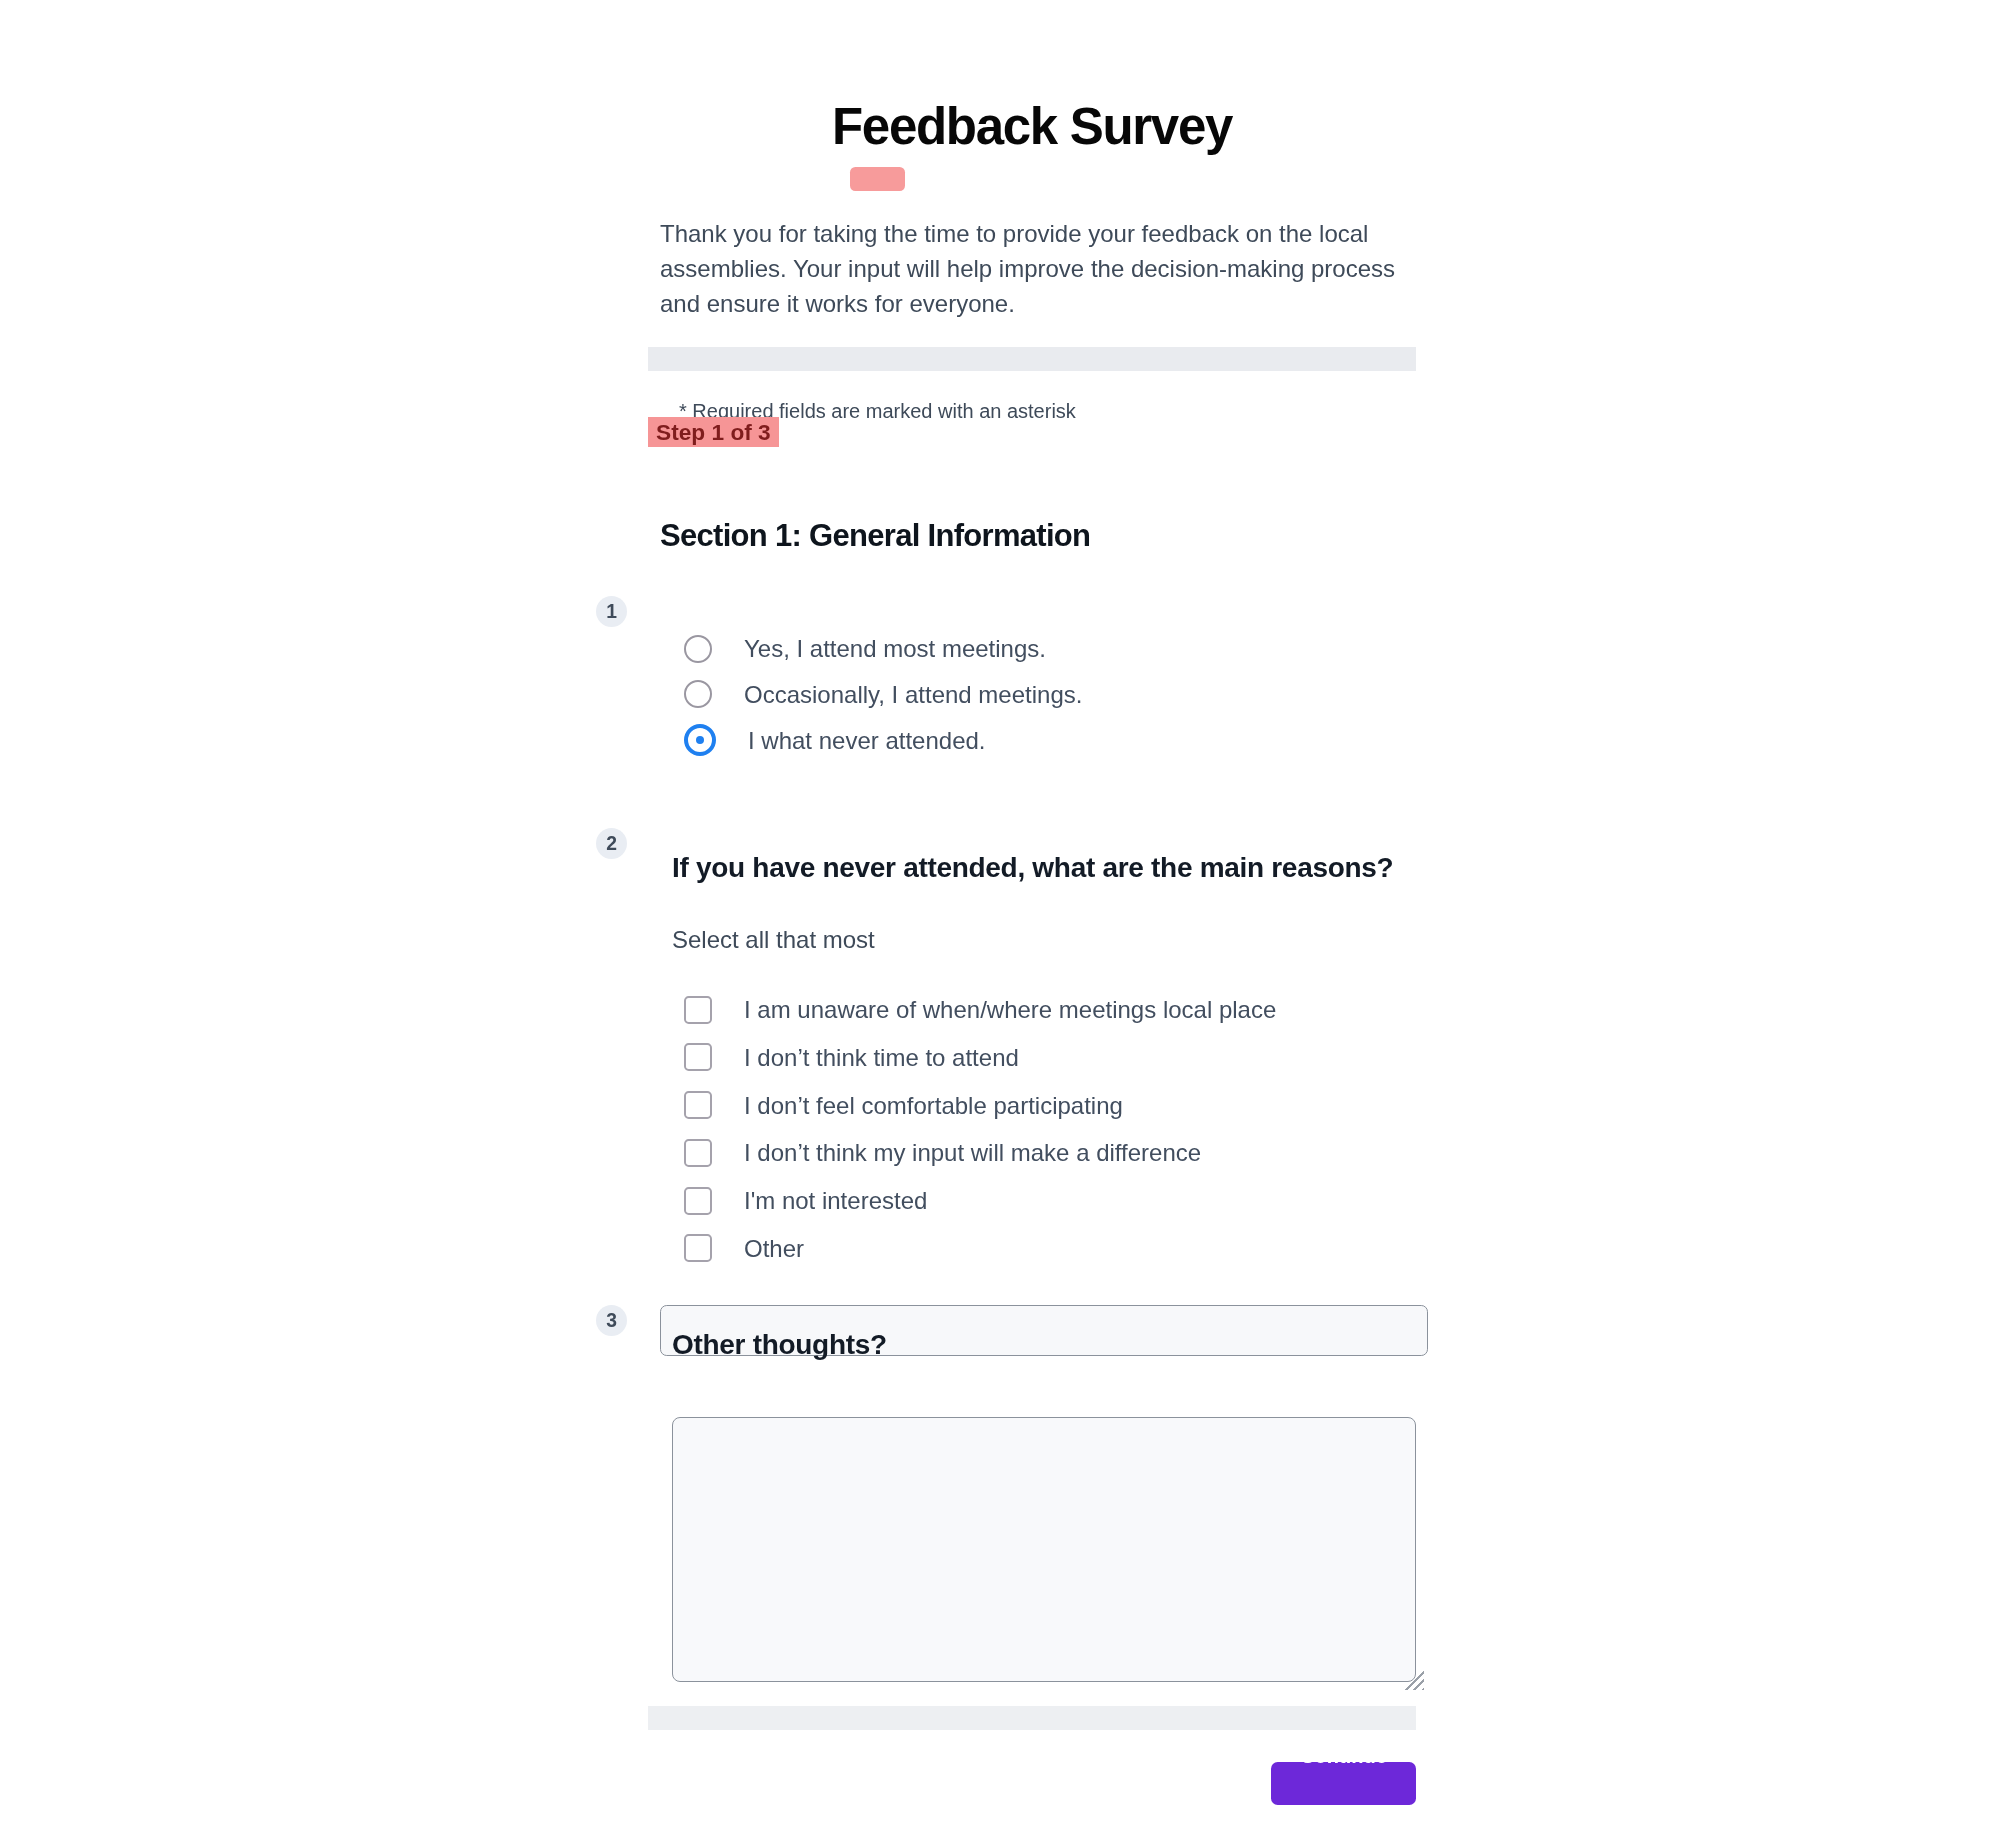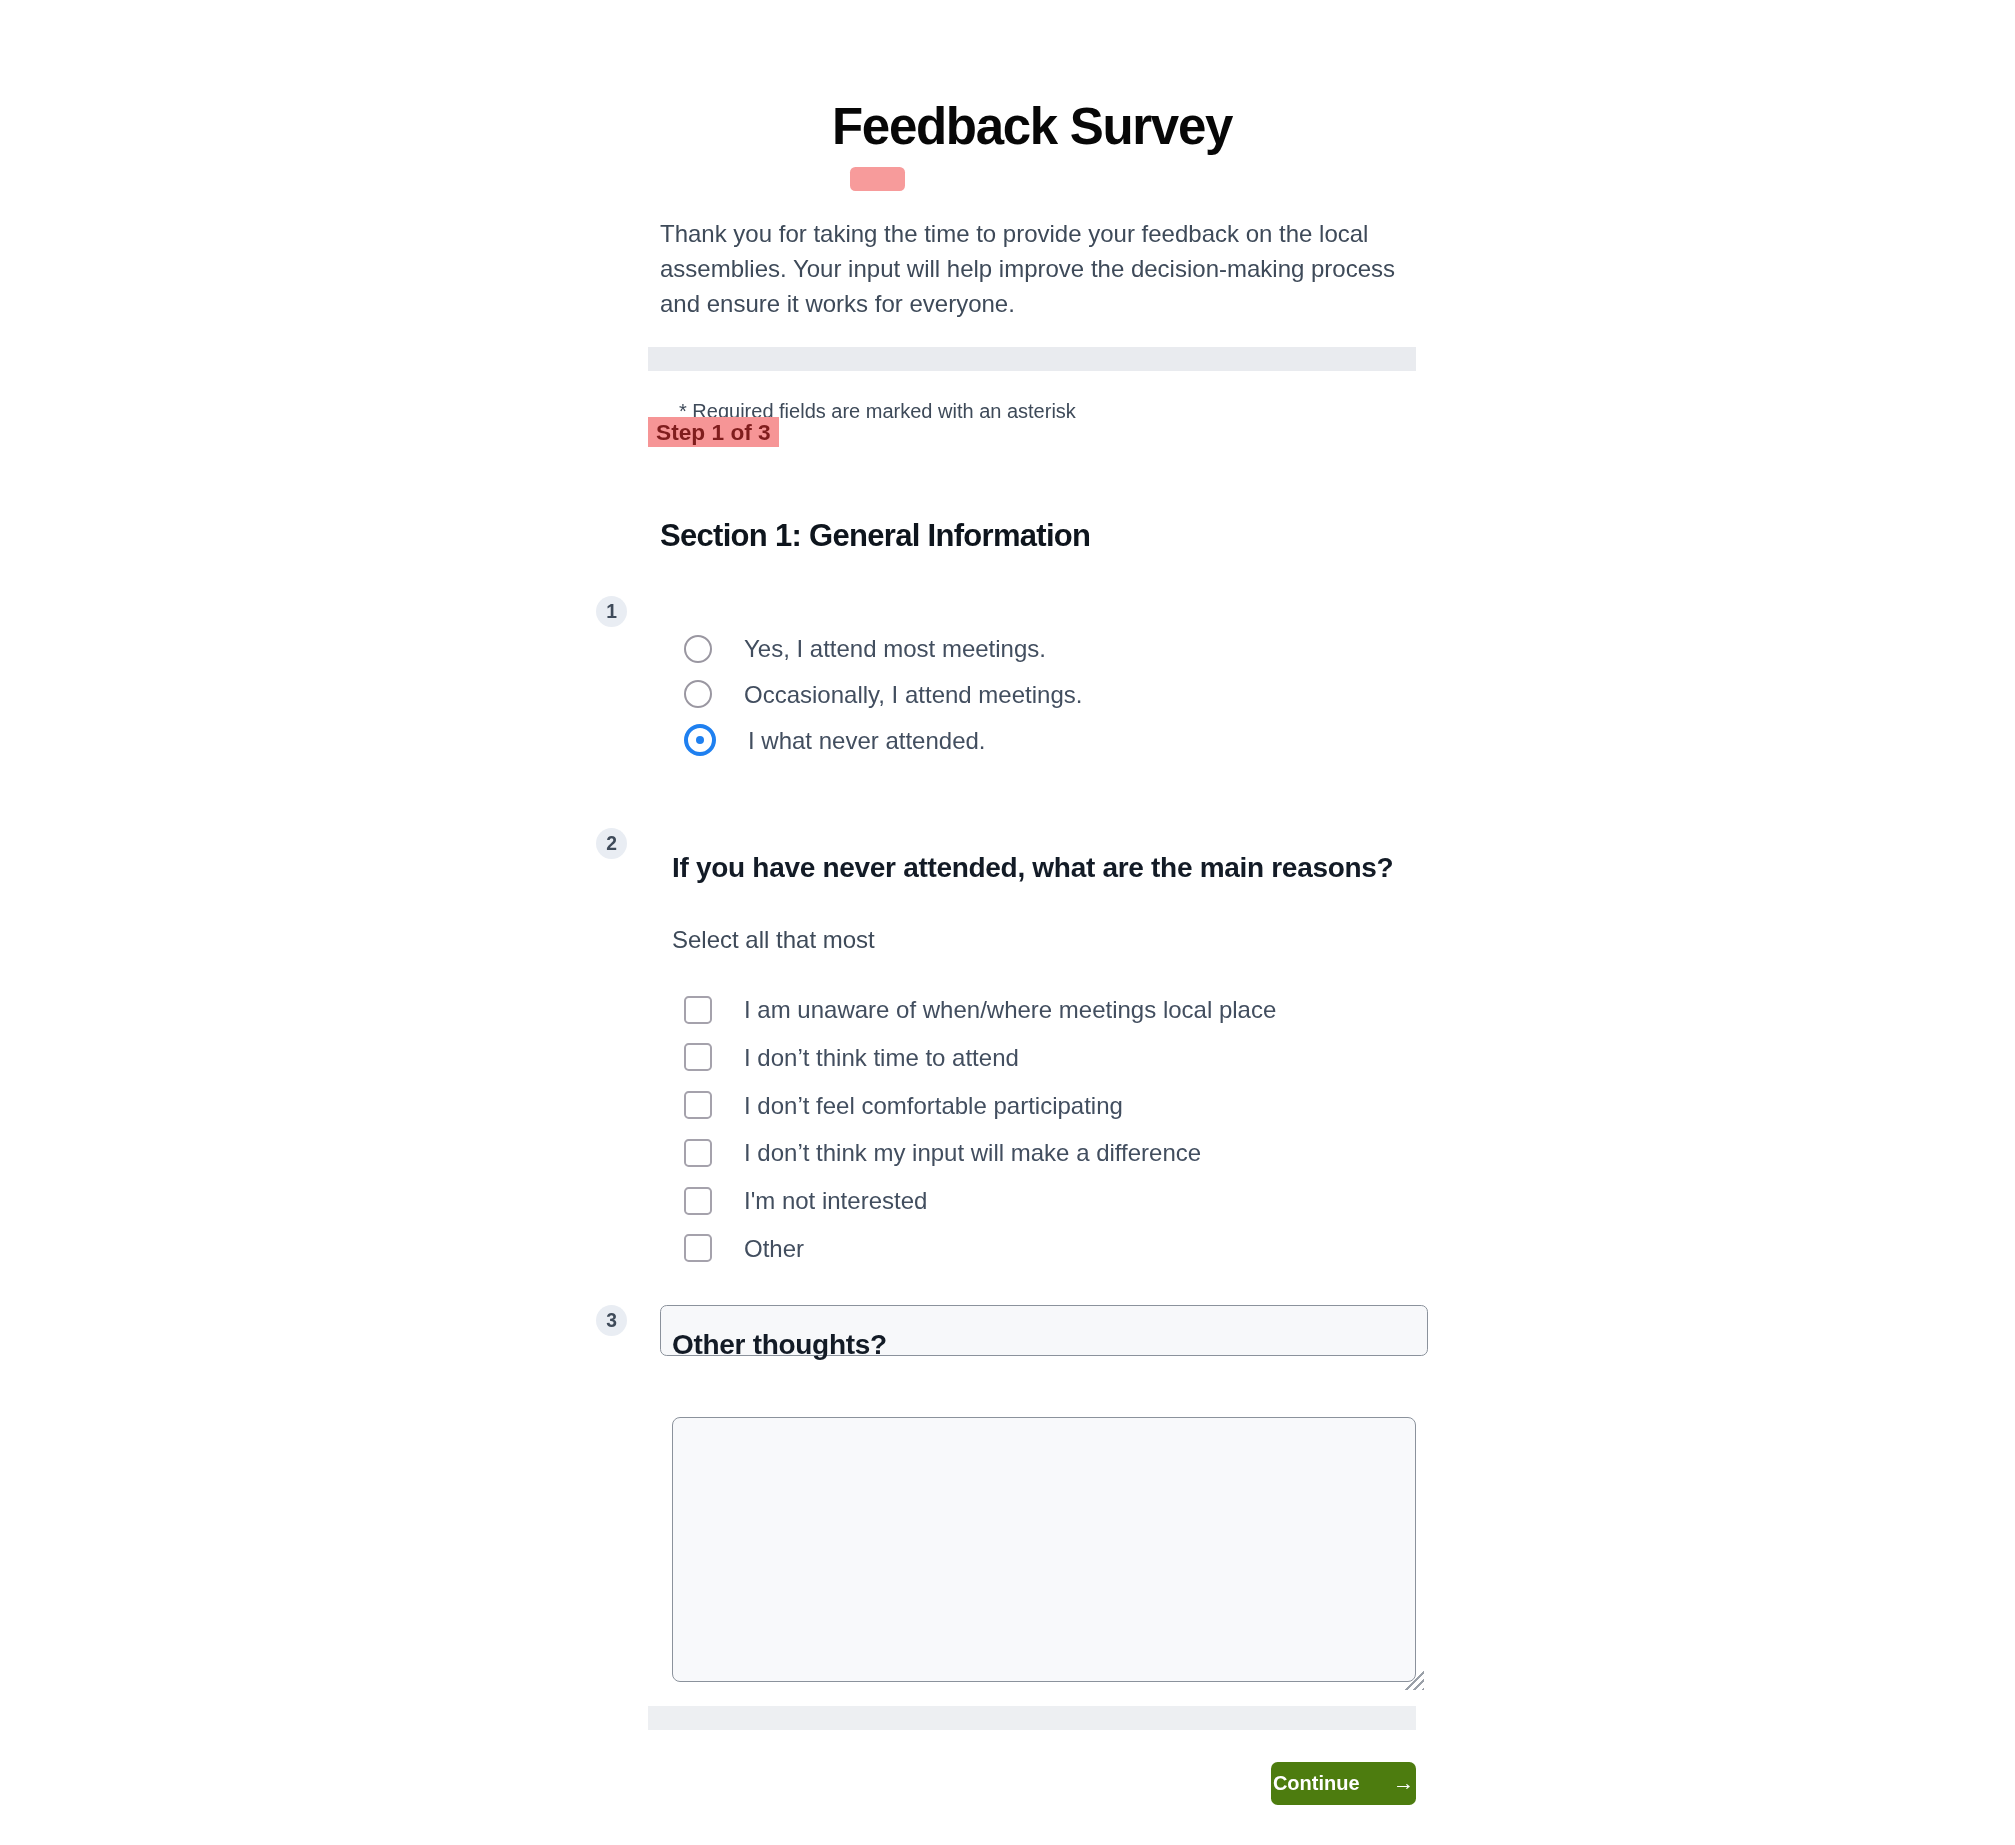--- a/index.html
+++ b/index.html
@@ -92,24 +92,25 @@
     font-family: "Liberation Sans", sans-serif;
   }
   .resize-handle {
     position: absolute; right: 4px; bottom: 4px; width: 17.3px; height: 17.3px;
     background: repeating-linear-gradient(-45deg, #9aa0a8 0 2px, transparent 2px 6px);
     clip-path: polygon(100% 0, 100% 100%, 0 100%);
   }
 
   .continue-btn {
     position: absolute; top: 1738px; right: 0; width: 145px; height: 43px;
-    background: #4d7c0f; border: none; border-radius: 6.7px; cursor: pointer;
+    background: #6d28d9; border: none; border-radius: 6.7px; cursor: pointer;
     display: flex; align-items: center; justify-content: center; gap: 9.3px;
     color: #ffffff; font-size: 20px; font-weight: bold;
     font-family: "Liberation Sans", sans-serif;
+    flex-direction: column;
   }
   .continue-btn .arrow { font-size: 21.3px; font-weight: normal; line-height: 21.3px; }
 
   .footer-bar { position: absolute; left: 0; top: 1840px; width: 2015px; height: 5.3px; background: #17181c; }
 </style>
 </head>
 <body>
 
 <div class="page">
   <div class="content">

